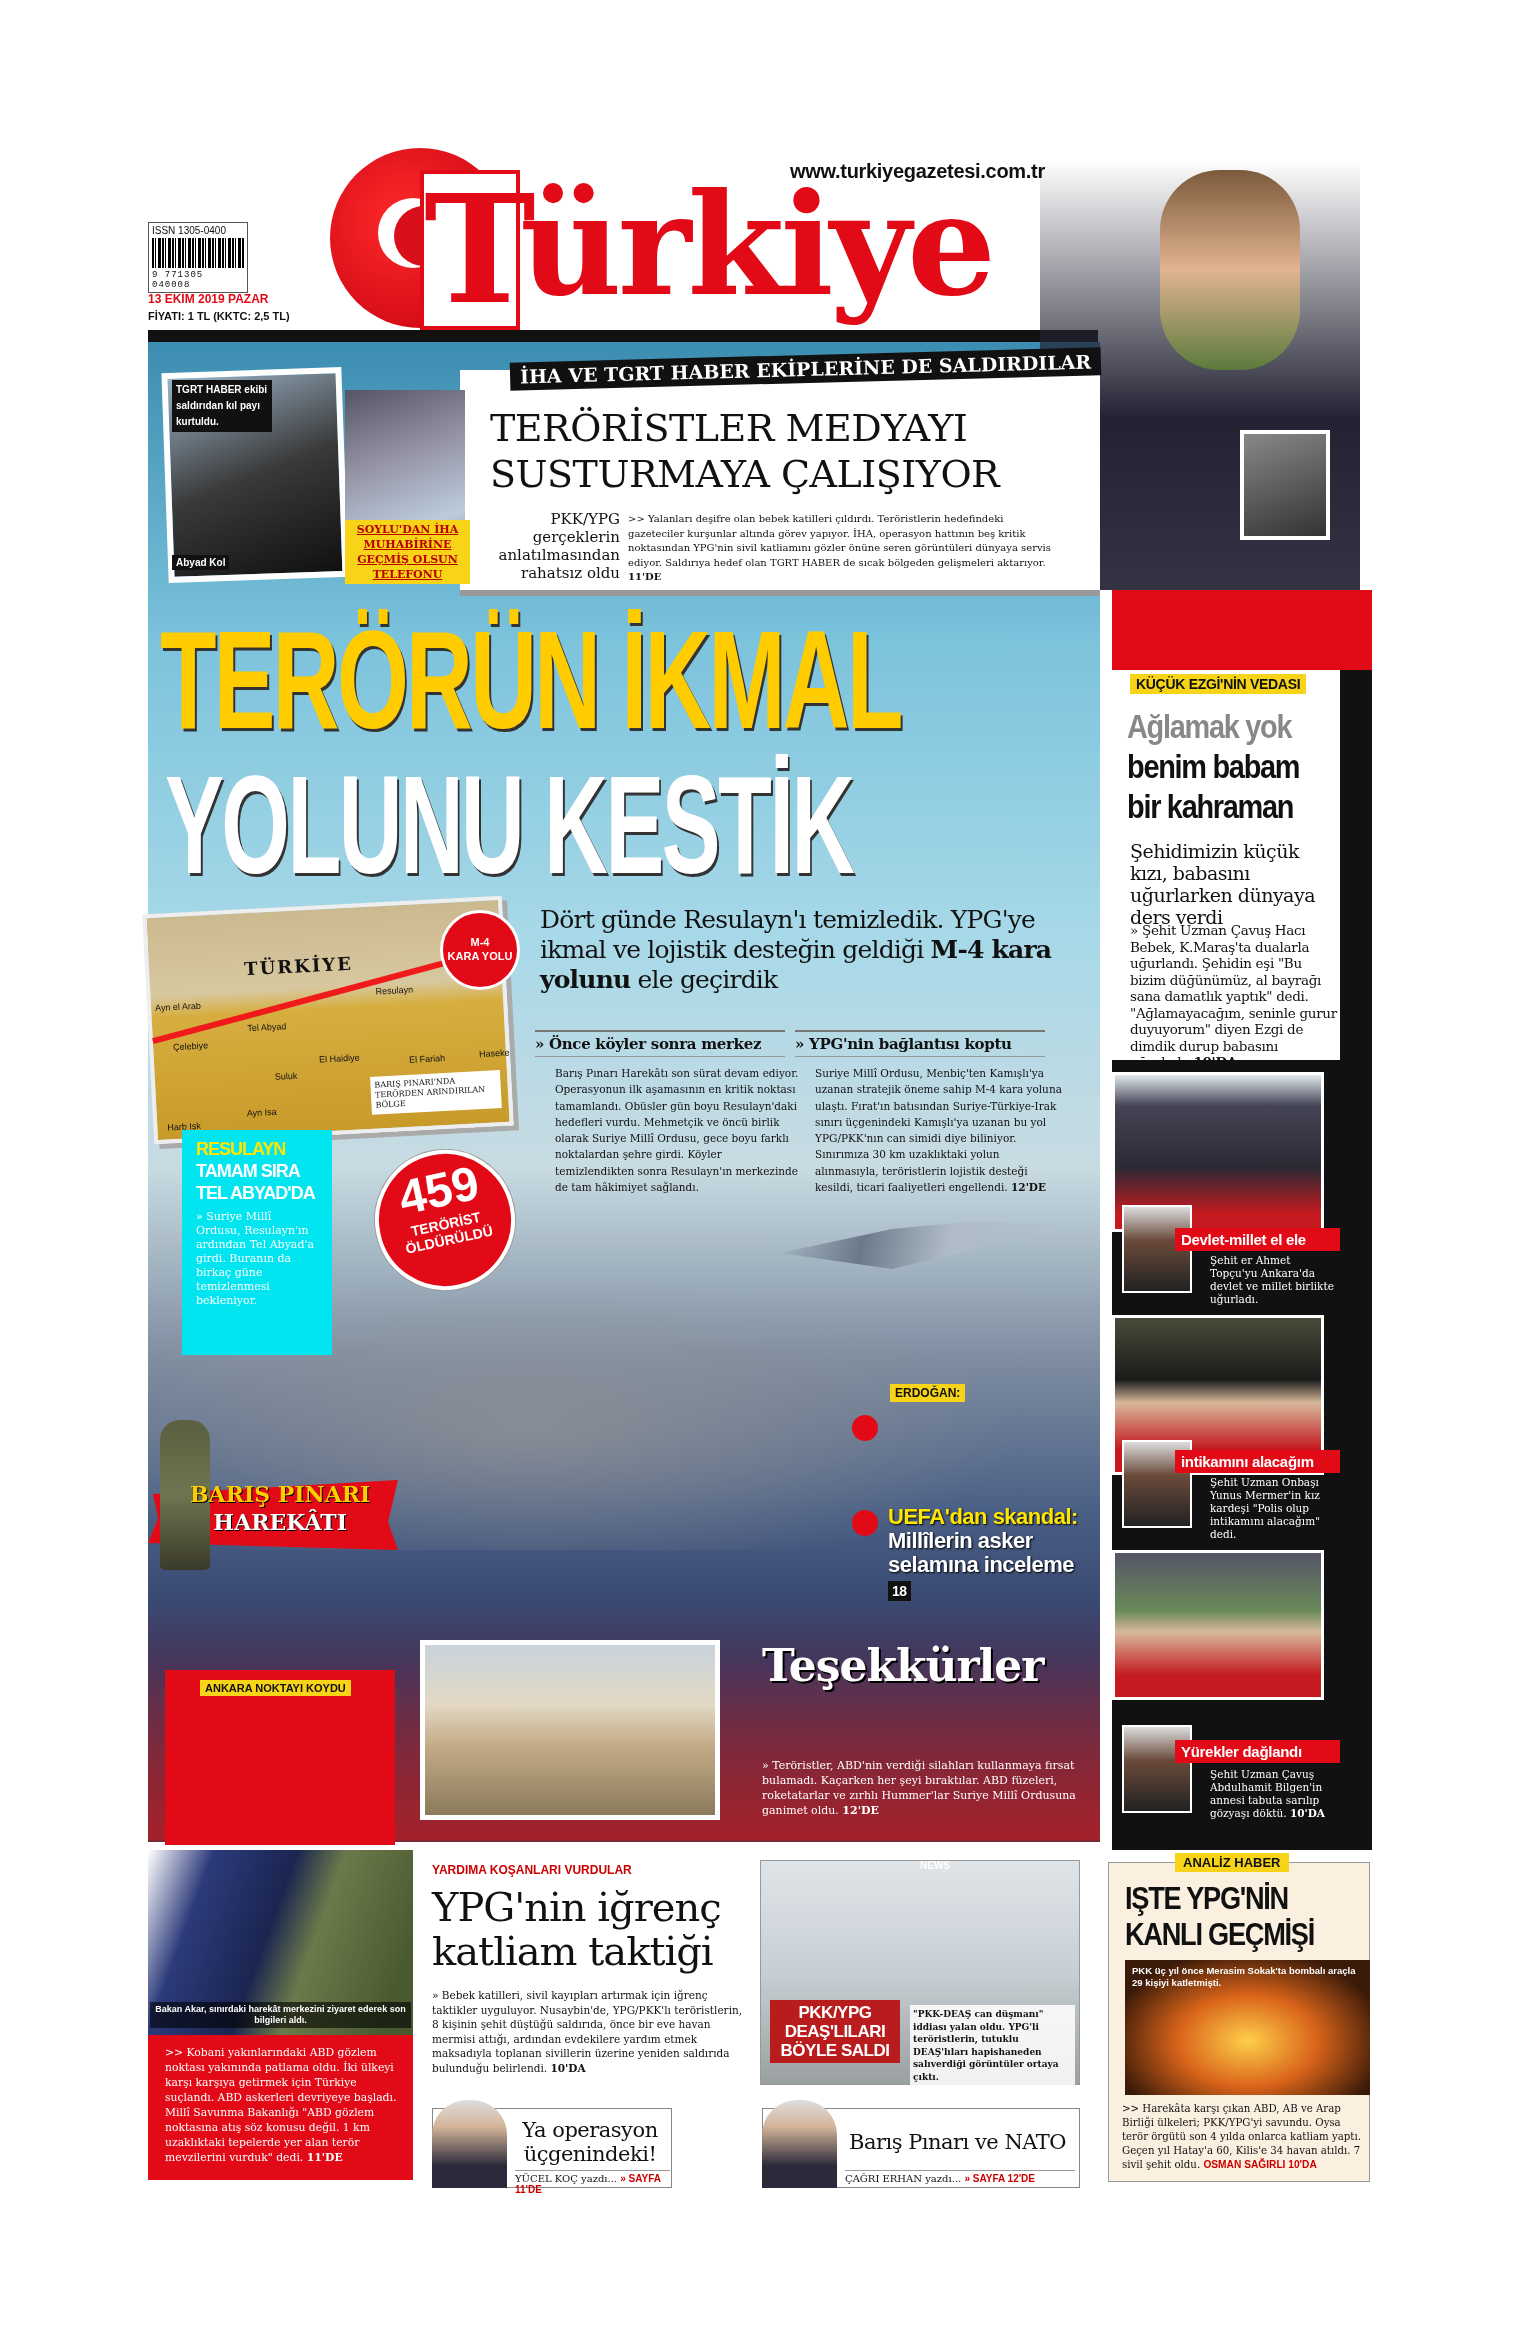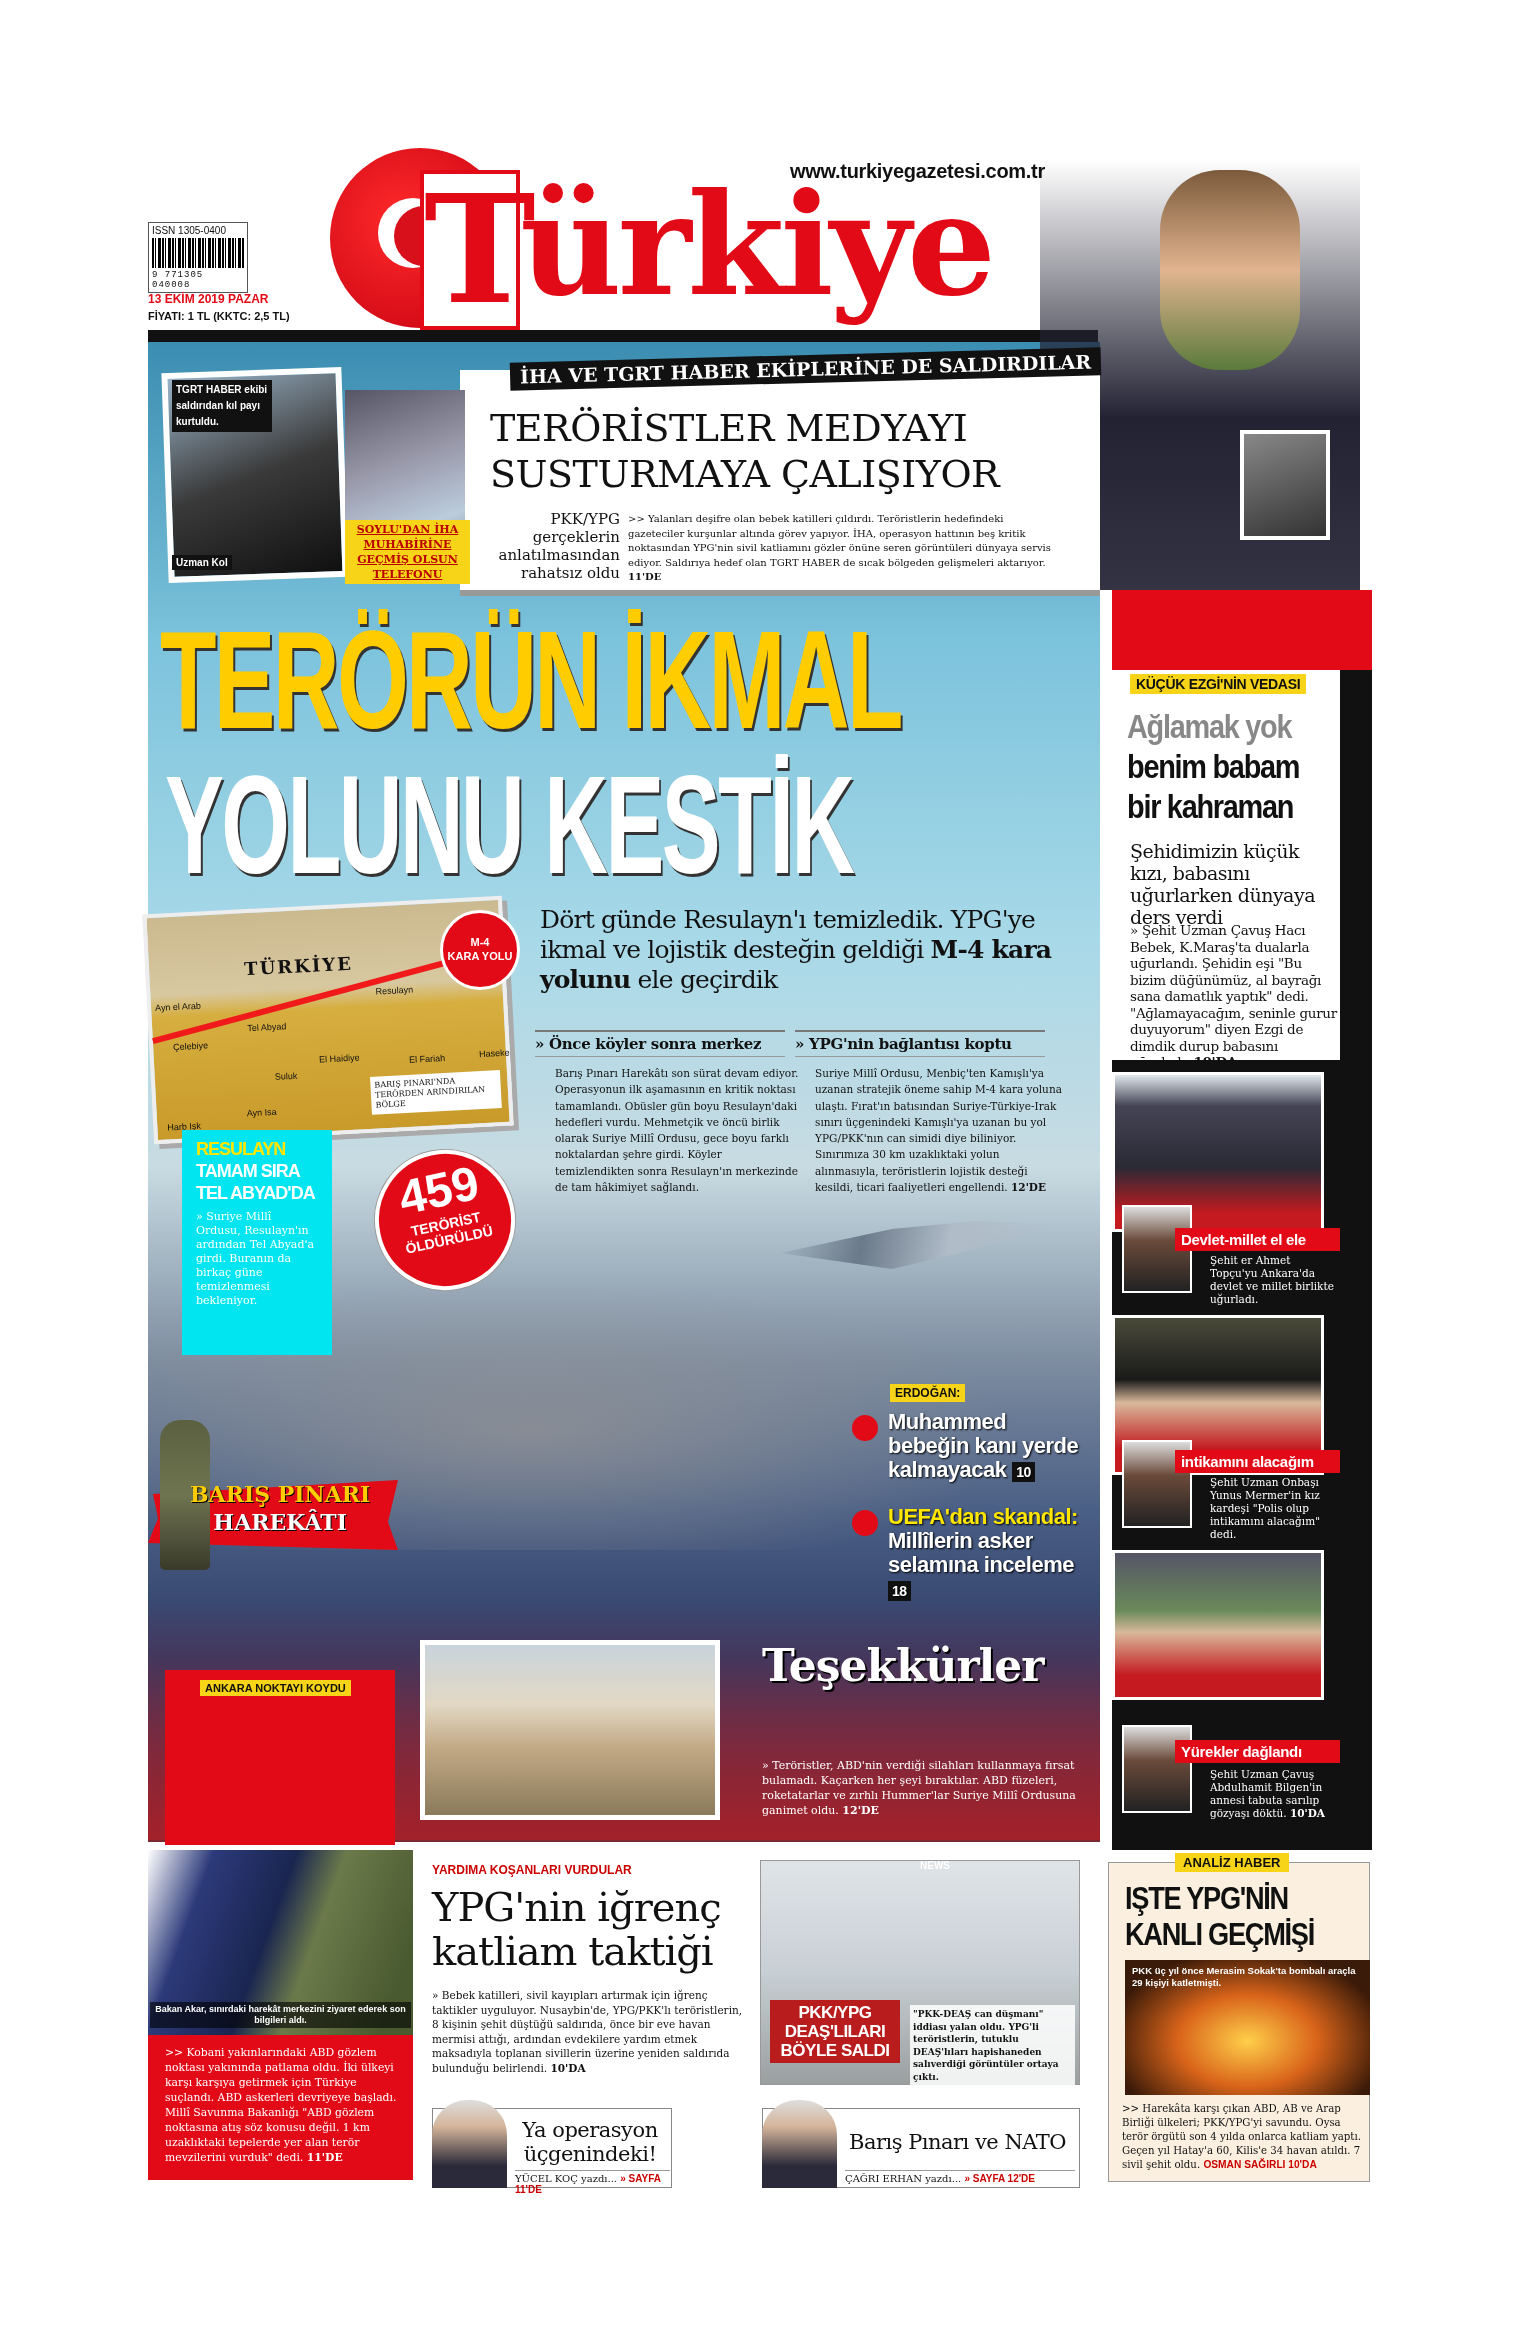--- a/index.html
+++ b/index.html
@@ -156,21 +156,21 @@
     <div>TERÖRİSTLER MEDYAYI</div>
     <div>SUSTURMAYA ÇALIŞIYOR</div>
   </div>
   <div class="abs topdeck">PKK/YPG gerçeklerin anlatılmasından rahatsız oldu</div>
   <div class="abs topbody">
     <span>&gt;&gt; Yalanları deşifre olan bebek katilleri çıldırdı. Teröristlerin hedefindeki gazeteciler kurşunlar altında görev yapıyor. İHA, operasyon hattının beş kritik noktasından YPG'nin sivil katliamını gözler önüne seren görüntüleri dünyaya servis ediyor. Saldırıya hedef olan TGRT HABER de sıcak bölgeden gelişmeleri aktarıyor.</span>
     <b>11'DE</b>
   </div>
   <div class="abs tgrtphoto"></div>
   <div class="abs tgrtcap">TGRT HABER ekibi saldırıdan kıl payı kurtuldu.</div>
-  <div class="abs emre">Uzman Kol</div>
+  <div class="abs emre">Abyad Kol</div>
   <div class="abs soyluphoto"></div>
   <div class="abs soylucap">SOYLU'DAN İHA MUHABİRİNE GEÇMİŞ OLSUN TELEFONU</div>
 
   <div class="abs ezgi"></div>
   <div class="abs ezgiwhite"></div>
   <div class="abs ezgiflag"></div>
   <div class="abs ezgikicker">KÜÇÜK EZGİ'NİN VEDASI</div>
   <div class="abs ezgih">
     <div class="g">Ağlamak yok</div>
     <div>benim babam</div>
@@ -226,24 +226,20 @@
   <div class="abs badge">
     <div class="n">459</div>
     <div class="t">TERÖRİST</div>
     <div class="t">ÖLDÜRÜLDÜ</div>
   </div>
 
   <div class="abs jet"></div>
 
   <div class="abs erdk">ERDOĞAN:</div>
   <div class="abs dot" style="left:852px;top:1415px"></div>
-  <div class="abs bul" style="left:888px;top:1410px;width:200px">
-    <span>Muhammed bebeğin kanı yerde kalmayacak</span>
-    <span class="pg">10</span>
-  </div>
   <div class="abs dot" style="left:852px;top:1510px"></div>
   <div class="abs bul" style="left:888px;top:1505px;width:200px">
     <div class="y">UEFA'dan skandal:</div>
     <span>Millîlerin asker selamına inceleme</span>
     <span class="pg">18</span>
   </div>
 
   <div class="abs bpred"></div>
   <div class="abs soldier"></div>
   <div class="abs bptext">

